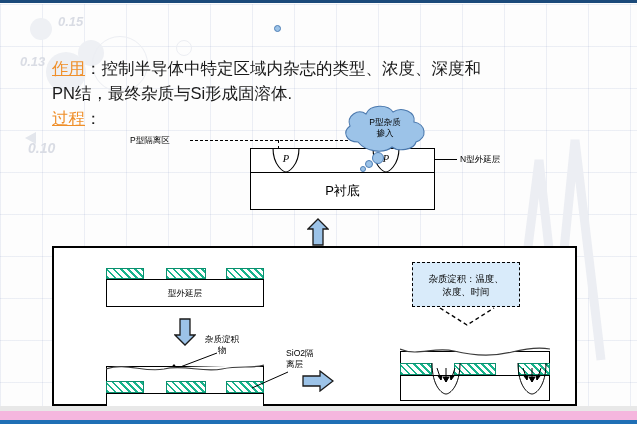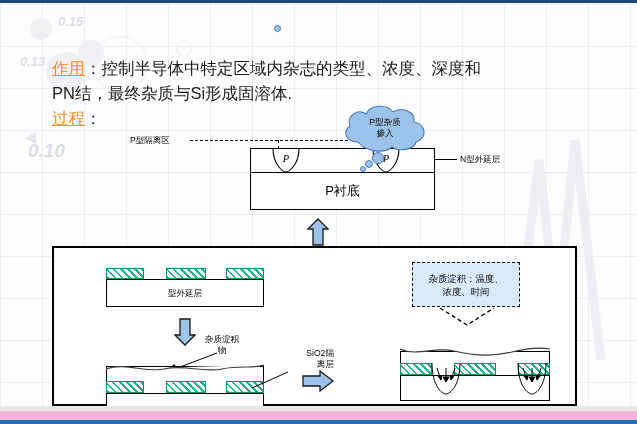--- a/index.html
+++ b/index.html
@@ -80,21 +80,21 @@
 
   
   .frame{position:absolute;left:52px;top:246px;width:525px;height:160px;
          border:2.2px solid #000;background:#fff;box-sizing:border-box;}
 
   .hatch{background:#ffffff;border:1.2px solid #0a8f6e;box-sizing:border-box;
     background-image:repeating-linear-gradient(45deg,#18b48c 0 2px,#ffffff 2px 5px);}
   .plainbox{border:1.2px solid #000;background:#fff;box-sizing:border-box;}
 
   .cap{position:absolute;font-size:8.6px;color:#000;font-family:"Liberation Sans",sans-serif;
-       line-height:11px;text-align:right;}
+       line-height:11px;}
   .ctrl-note{
     position:absolute;left:413px;top:265px;width:108px;height:45px;
     border:1.6px dashed #000;background:#d9ebfa;box-sizing:border-box;
     display:flex;align-items:center;justify-content:center;text-align:center;
     font-size:9.4px;line-height:13px;color:#000;padding:2px;
     font-family:"Liberation Sans",sans-serif;
   }
   .dnarrow{position:absolute;left:309px;top:306px;width:22px;height:28px;}
   .rtarrow{position:absolute;left:300px;top:368px;width:32px;height:22px;}
 </style>
@@ -112,21 +112,21 @@
   <div class="ringblob" style="left:176px;top:40px;width:14px;height:14px;"></div>
   <svg class="zig" style="left:505px;top:20px;width:120px;height:390px;" viewBox="0 0 120 390">
     <path d="M10 330 L34 140 L52 300 L70 120 L96 340" fill="none" stroke="#eceef3" stroke-width="9"></path>
   </svg>
   <svg class="zig" style="left:60px;top:250px;width:130px;height:170px;" viewBox="0 0 130 170">
     <path d="M8 160 L34 28 L58 150 L86 34 L120 160" fill="none" stroke="#f0f1f5" stroke-width="9"></path>
   </svg>
 
   <div class="wm" style="left:58px;top:14px;font-size:13px;">0.15</div>
   <div class="wm" style="left:20px;top:54px;font-size:13px;">0.13</div>
-  <div class="wm" style="left:28px;top:140px;font-size:19px;">0.10</div>
+  <div class="wm" style="left:28px;top:140px;font-size:14px;">0.10</div>
   <svg class="zig" style="left:22px;top:130px;width:18px;height:16px;" viewBox="0 0 18 16">
     <path d="M14 2 L14 14 L3 8 Z" fill="#e3e6ec"></path>
   </svg>
 
 
   <div class="body-line" id="l1">
     <span class="lbl-orange">作用</span><span>：</span><span>控制半导体中特定区域内杂志的类型、浓度、深度和</span>
   </div>
   <div class="body-line" id="l2">
     <span>PN结，最终杂质与Si形成固溶体.</span>

